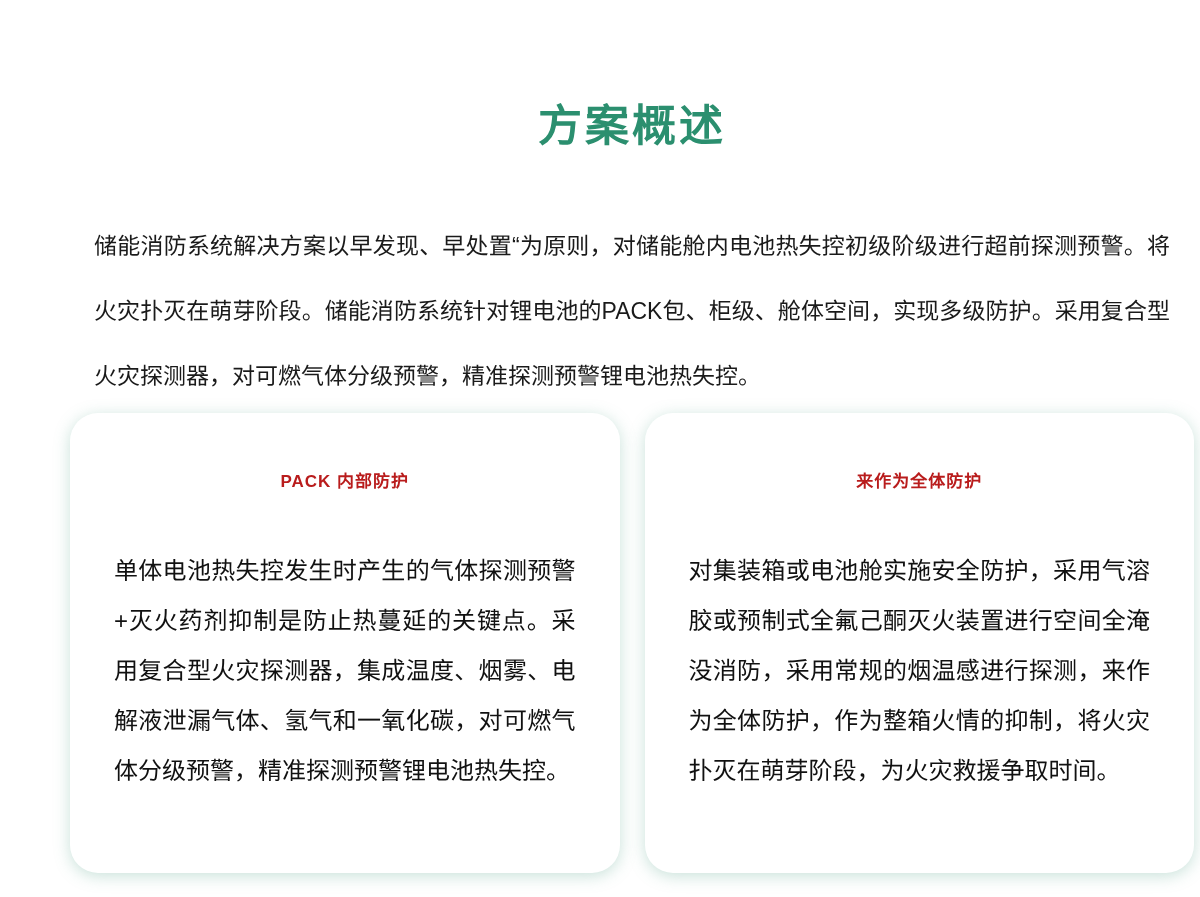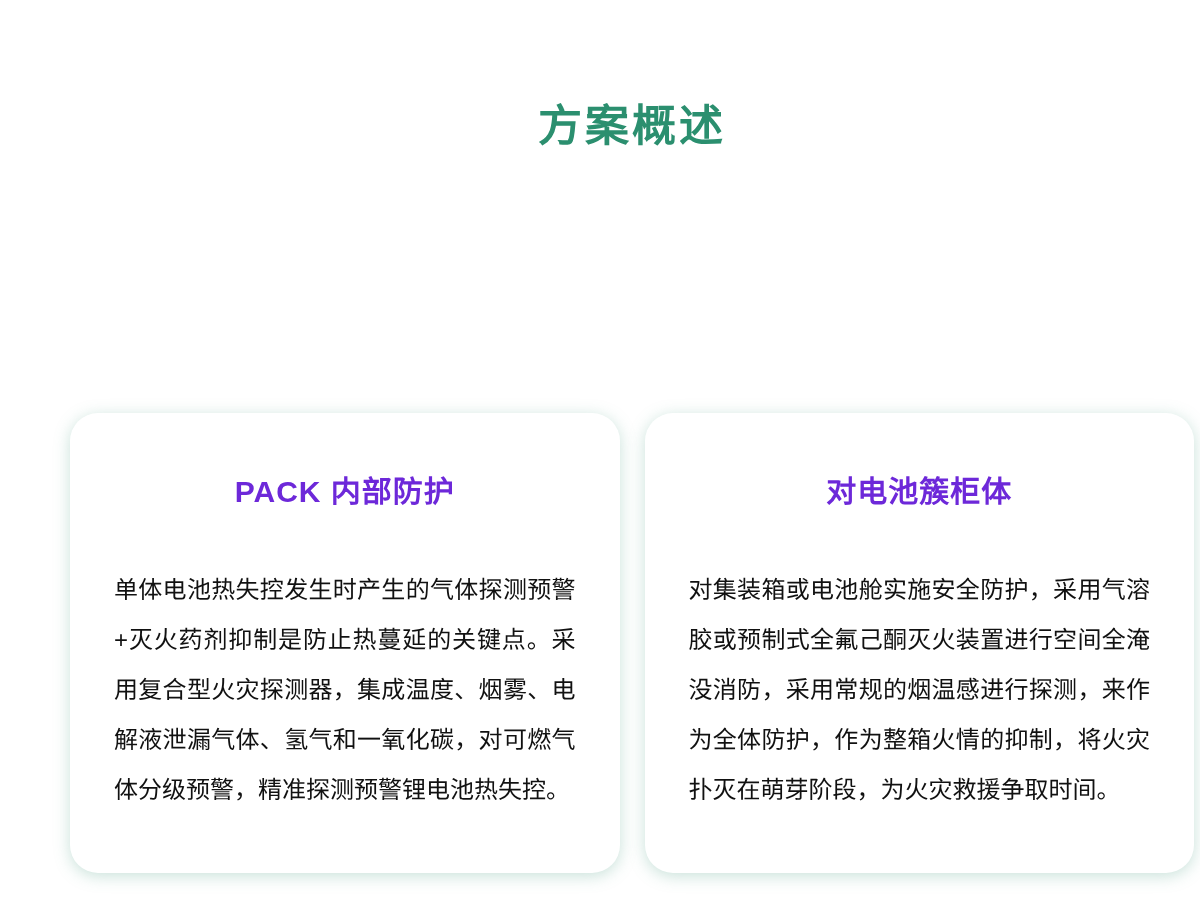--- a/index.html
+++ b/index.html
@@ -42,49 +42,50 @@
   .card {
     flex: 1 1 0;
     background: #ffffff;
     border-radius: 28px;
     box-shadow: 0 3px 16px rgba(98, 170, 145, 0.35);
     min-height: 460px;
     padding: 32px 28px 36px 28px;
   }
   .card-title {
     text-align: center;
-    color: #6d28d9;
-    font-size: 30px;
+    color: #b91c1c;
+    font-size: 17px;
     font-weight: 700;
     margin-top: 6px;
     margin-bottom: 22px;
     letter-spacing: 1px;
   }
   .card-body {
     font-size: 24px;
     line-height: 50px;
     text-align: justify;
     color: #111111;
   }
 </style>
 </head>
 <body>
 
 <div class="page">
 
   <h1 class="page-title">方案概述</h1>
 
+  <p class="intro">储能消防系统解决方案以早发现、早处置“为原则，对储能舱内电池热失控初级阶级进行超前探测预警。将火灾扑灭在萌芽阶段。储能消防系统针对锂电池的PACK包、柜级、舱体空间，实现多级防护。采用复合型火灾探测器，对可燃气体分级预警，精准探测预警锂电池热失控。</p>
 
   <div class="cards">
 
     <div class="card">
       <div class="card-title">PACK 内部防护</div>
       <div class="card-body">单体电池热失控发生时产生的气体探测预警+灭火药剂抑制是防止热蔓延的关键点。采用复合型火灾探测器，集成温度、烟雾、电解液泄漏气体、氢气和一氧化碳，对可燃气体分级预警，精准探测预警锂电池热失控。</div>
     </div>
 
 
     <div class="card">
-      <div class="card-title">对电池簇柜体</div>
+      <div class="card-title">来作为全体防护</div>
       <div class="card-body">对集装箱或电池舱实施安全防护，采用气溶胶或预制式全氟己酮灭火装置进行空间全淹没消防，采用常规的烟温感进行探测，来作为全体防护，作为整箱火情的抑制，将火灾扑灭在萌芽阶段，为火灾救援争取时间。</div>
     </div>
 
   </div>
 </div>
 
 </body></html>

